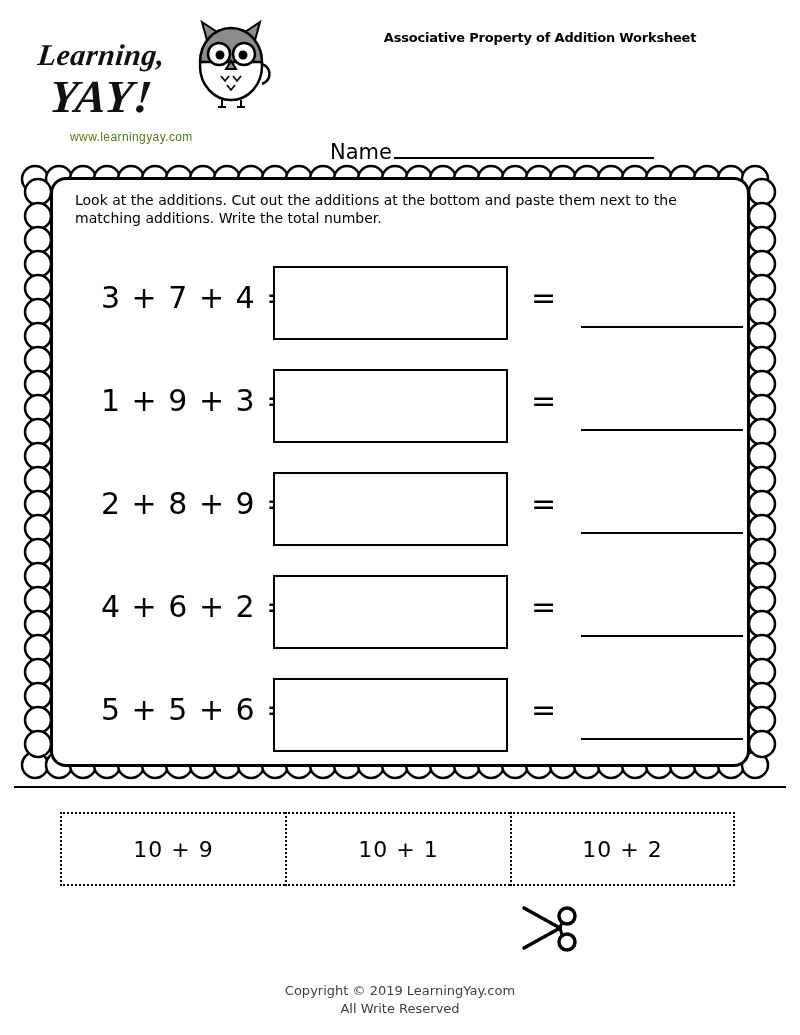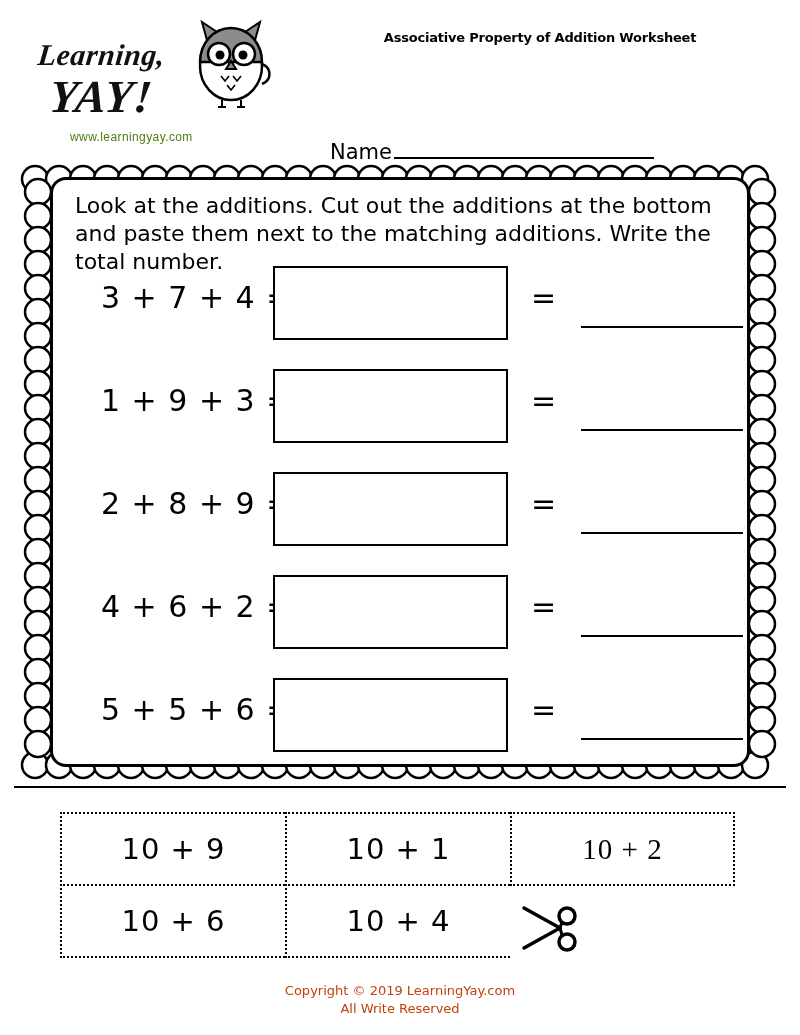--- a/index.html
+++ b/index.html
@@ -117,21 +117,21 @@
     border: 3px solid #000;
     border-radius: 16px;
     box-sizing: border-box;
     background: #fff;
   }
   .instructions {
     position: absolute;
     left: 22px;
     top: 12px;
     width: 660px;
-    font-size: 22px;
+    font-size: 14px;
     line-height: 1.28;
     font-family: "DejaVu Sans", sans-serif;
   }
 
   
   .problems {
     position: absolute;
     left: 0;
     top: 78px;
     width: 700px;
@@ -196,26 +196,26 @@
   }
   .cut-cell {
     width: 225px;
     height: 74px;
     border: 2px dotted #000;
     border-right-width: 0;
     box-sizing: border-box;
     display: flex;
     align-items: center;
     justify-content: center;
-    font-size: 29px;
+    font-size: 22px;
     font-family: "DejaVu Sans", sans-serif;
     letter-spacing: 1px;
     position: relative;
   }
-  .cut-row .cut-cell:last-child { border-right-width: 2px; font-family: Liberation Serif, serif; }
+  .cut-row .cut-cell:last-child { border-right-width: 2px; }
   .cut-row.row2 { margin-top: -2px; }
   .cut-cell.blank {
     border-color: transparent;
   }
   .scissors {
     position: absolute;
     left: 520px;
     top: 902px;
     width: 60px;
     height: 52px;
@@ -224,21 +224,21 @@
   
   .footer {
     position: absolute;
     left: 0;
     top: 982px;
     width: 800px;
     text-align: center;
     font-size: 13px;
     line-height: 1.35;
     font-family: "DejaVu Sans", sans-serif;
-    color: #c2410c;
+    color: #404040;
   }
 </style>
 </head>
 <body>
 
 <div class="header">
 
   <div class="logo-block">
     <div class="logo-learning">Learning,</div>
     <div class="logo-yay">YAY!</div>
@@ -444,25 +444,20 @@
 </div>
 
 <div class="divider"></div>
 
 <div class="cutout">
   <div class="cut-row">
     <div class="cut-cell">10 + 9</div>
     <div class="cut-cell">10 + 1</div>
     <div class="cut-cell">10 + 2</div>
   </div>
-  <div class="cut-row row2">
-    <div class="cut-cell">10 + 6</div>
-    <div class="cut-cell">10 + 4</div>
-    <div class="cut-cell blank"></div>
-  </div>
 </div>
 
 <svg class="scissors" viewBox="0 0 60 52">
   <path d="M4 6 L40 26 M4 46 L40 26" stroke="#000" stroke-width="3.5" fill="none" stroke-linecap="round"></path>
   <circle cx="47" cy="14" r="8" fill="none" stroke="#000" stroke-width="3.5"></circle>
   <circle cx="47" cy="40" r="8" fill="none" stroke="#000" stroke-width="3.5"></circle>
   <path d="M40 26 L42 20 M40 26 L42 33" stroke="#000" stroke-width="3" fill="none"></path>
 </svg>
 
 <div class="footer">

